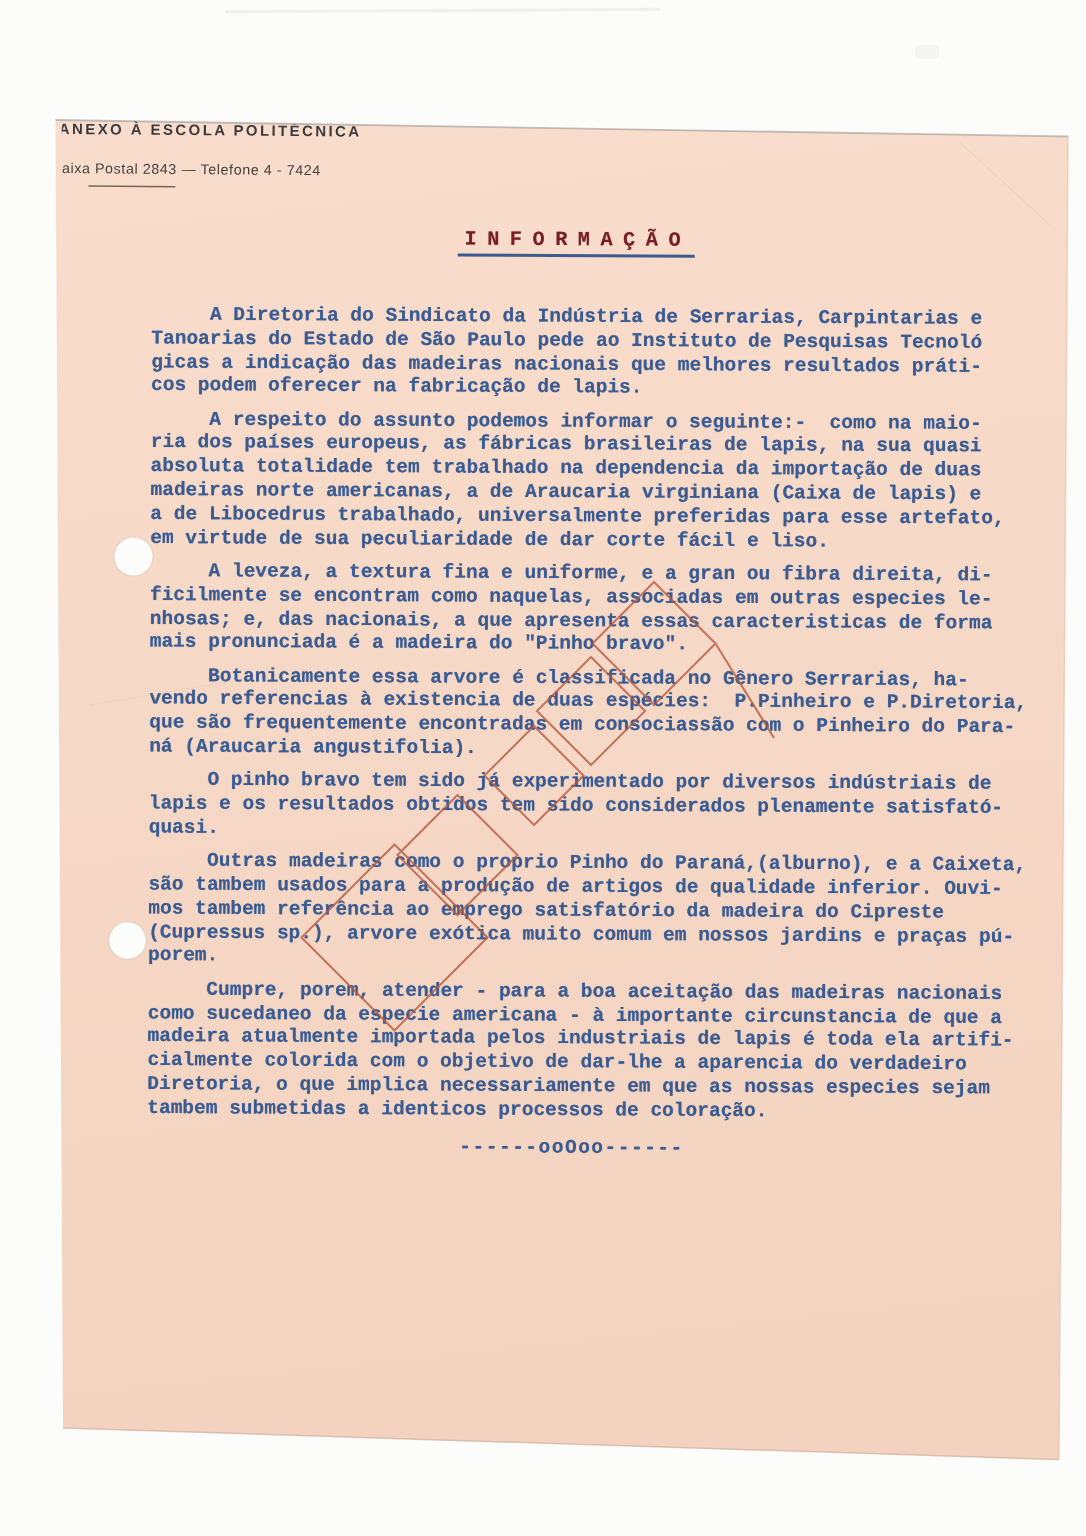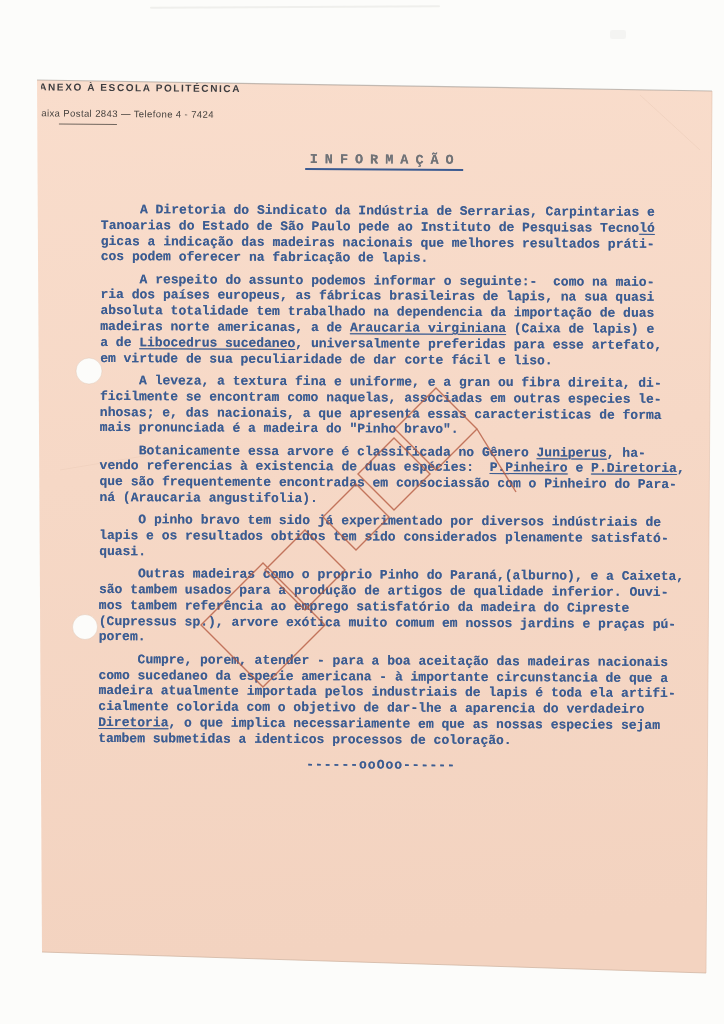--- a/index.html
+++ b/index.html
@@ -29,33 +29,33 @@
     font-family:"Liberation Sans","DejaVu Sans",sans-serif;
     font-size:9.5px;font-weight:400;letter-spacing:0.4px;color:#45413d;
   }
   .lh-rule{position:absolute;left:56px;top:123px;width:58px;height:1px;background:#59524b;opacity:.85;}
 
   .typed{transform:rotate(0.3deg);transform-origin:100px 200px;}
   .doc-title-row{position:absolute;left:97px;top:149px;width:566px;text-align:center;}
   .doc-title{
     display:inline-block;
     font-size:13.5px;font-weight:700;letter-spacing:7px;
-    color:#737373;border-bottom:2px solid #3a5a91;
+    color:#7f1d1d;border-bottom:2px solid #3a5a91;
     padding:0 2px 1px 4px;
     text-shadow:0 0 .5px rgba(58,90,145,.7);
   }
   .doc-body{
     position:absolute;left:97px;top:202px;width:566px;
     color:#3b5c92;font-size:13px;font-weight:700;
     text-shadow:0 0 .5px rgba(59,92,146,.65);
   }
   .para{margin:0 0 6.5px 0;}
   .line{white-space:pre;line-height:15.8px;height:15.8px;}
   .line.first{padding-left:39px;}
-  .seg.u{text-decoration:underline;text-underline-offset:2px;text-decoration-thickness:1px;}
+  .seg.u{text-underline-offset:2px;text-decoration-thickness:1px;}
   .closing{margin-top:9px;text-align:center;letter-spacing:1px;}
 </style>
 </head>
 <body>
 
 <div class="bg-streak" style="left:150px;top:6px;width:290px;height:2px;transform:rotate(-0.3deg);"></div>
 <div class="bg-streak" style="left:610px;top:30px;width:16px;height:9px;opacity:.6;"></div>
 
 <svg class="layer" viewBox="0 0 724 1024" xmlns="http://www.w3.org/2000/svg">
   <defs>
@@ -91,31 +91,31 @@
             <div class="line first"><span class="seg">A Diretoria do Sindicato da Indústria de Serrarias, Carpintarias e</span></div>
             <div class="line"><span class="seg">Tanoarias do Estado de São Paulo pede ao Instituto de Pesquisas Tecno</span><span class="seg u">ló</span></div>
             <div class="line"><span class="seg">gicas a indicação das madeiras nacionais que melhores resultados práti-</span></div>
             <div class="line"><span class="seg">cos podem oferecer na fabricação de lapis.</span></div>
           </div>
           <div class="para">
             <div class="line first"><span class="seg">A respeito do assunto podemos informar o seguinte:-  como na maio-</span></div>
             <div class="line"><span class="seg">ria dos países europeus, as fábricas brasileiras de lapis, na sua quasi</span></div>
             <div class="line"><span class="seg">absoluta totalidade tem trabalhado na dependencia da importação de duas</span></div>
             <div class="line"><span class="seg">madeiras norte americanas, a de </span><span class="seg u">Araucaria virginiana</span><span class="seg"> (Caixa de lapis) e</span></div>
-            <div class="line"><span class="seg">a de </span><span class="seg u">Libocedrus sucedaneo</span><span class="seg">, universalmente preferidas para esse artefato,</span></div>
+            <div class="line"><span class="seg">a de </span><span class="seg u">Libocedrus trabalhado</span><span class="seg">, universalmente preferidas para esse artefato,</span></div>
             <div class="line"><span class="seg">em virtude de sua peculiaridade de dar corte fácil e liso.</span></div>
           </div>
           <div class="para">
             <div class="line first"><span class="seg">A leveza, a textura fina e uniforme, e a gran ou fibra direita, di-</span></div>
             <div class="line"><span class="seg">ficilmente se encontram como naquelas, associadas em outras especies le-</span></div>
             <div class="line"><span class="seg">nhosas; e, das nacionais, a que apresenta essas caracteristicas de forma</span></div>
             <div class="line"><span class="seg">mais pronunciada é a madeira do "Pinho bravo".</span></div>
           </div>
           <div class="para">
-            <div class="line first"><span class="seg">Botanicamente essa arvore é classificada no Gênero </span><span class="seg u">Juniperus</span><span class="seg">, ha-</span></div>
+            <div class="line first"><span class="seg">Botanicamente essa arvore é classificada no Gênero </span><span class="seg u">Serrarias</span><span class="seg">, ha-</span></div>
             <div class="line"><span class="seg">vendo referencias à existencia de duas espécies:  </span><span class="seg u">P.Pinheiro</span><span class="seg"> e </span><span class="seg u">P.Diretoria</span><span class="seg">,</span></div>
             <div class="line"><span class="seg">que são frequentemente encontradas em consociassão com o Pinheiro do Para-</span></div>
             <div class="line"><span class="seg">ná (Araucaria angustifolia).</span></div>
           </div>
           <div class="para">
             <div class="line first"><span class="seg">O pinho bravo tem sido já experimentado por diversos indústriais de</span></div>
             <div class="line"><span class="seg">lapis e os resultados obtidos tem sido considerados plenamente satisfató-</span></div>
             <div class="line"><span class="seg">quasi.</span></div>
           </div>
           <div class="para">

